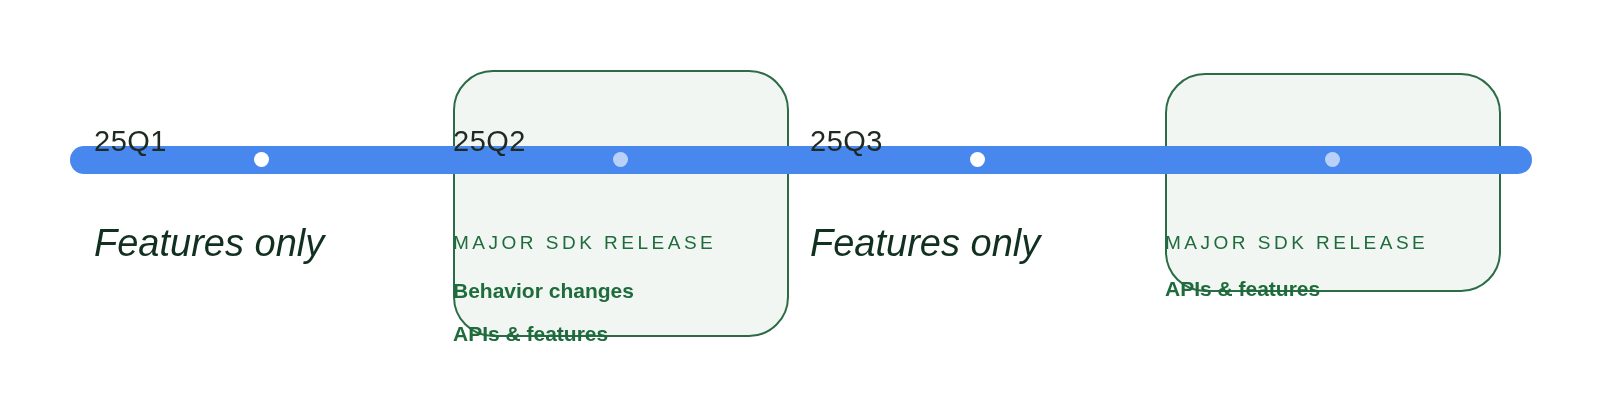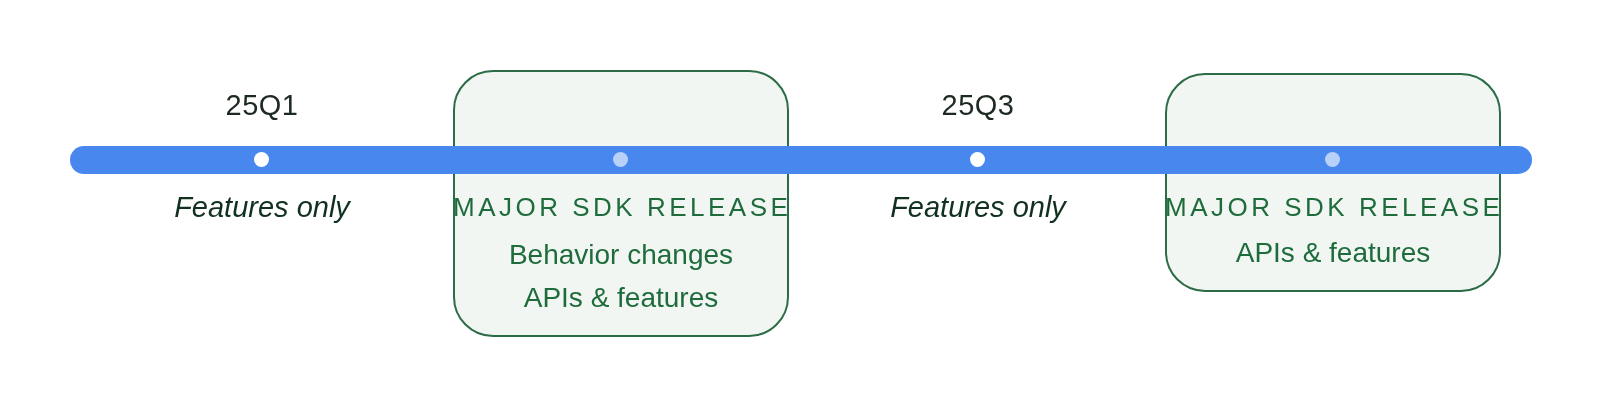--- a/index.html
+++ b/index.html
@@ -73,70 +73,72 @@
     box-sizing: border-box;
     z-index: 1;
   }
   .group.q2 .release-box { top: 70px; height: 267px; }
   .group.q4 .release-box { top: 73px; height: 219px; }
   
   .row {
     position: absolute;
     left: 0;
     right: 0;
-    text-align: center;
+    text-align: left;
     z-index: 10;
     white-space: nowrap;
+    margin-top: 36px;
   }
   .quarter-label {
     top: 88px;
     font-size: 29px;
     line-height: 34px;
     font-weight: 500;
     letter-spacing: 0.5px;
     color: var(--dark-text);
   }
   .features-note {
     top: 190px;
-    font-size: 29px;
+    font-size: 38px;
     line-height: 34px;
     font-weight: 500;
     font-style: italic;
     color: var(--features-text);
   }
   .release-heading {
     top: 192px;
-    font-size: 26px;
+    font-size: 19px;
     line-height: 30px;
     font-weight: 500;
     letter-spacing: 3.5px;
     color: var(--green-text);
   }
   .release-line {
-    font-size: 28px;
+    font-size: 21px;
     line-height: 34px;
-    font-weight: 400;
+    font-weight: 700;
     color: var(--green-text);
   }
   .release-line.first  { top: 238px; }
   .release-line.second { top: 281px; }
   .group.q4 .release-line.first { top: 236px; }
 </style>
 </head>
 <body>
 
 <div class="canvas">
 
   <div class="group q1">
     <div class="row quarter-label">25Q1</div>
     <div class="row features-note">Features only</div>
   </div>
 
   <div class="group q2">
     <div class="release-box"></div>
+    <div class="row quarter-label">25Q2</div>
     <div class="row release-heading">MAJOR SDK RELEASE</div>
     <div class="row release-line first">Behavior changes</div>
     <div class="row release-line second">APIs &amp; features</div>
   </div>
 
   <div class="group q3">
     <div class="row quarter-label">25Q3</div>
     <div class="row features-note">Features only</div>
   </div>
 

